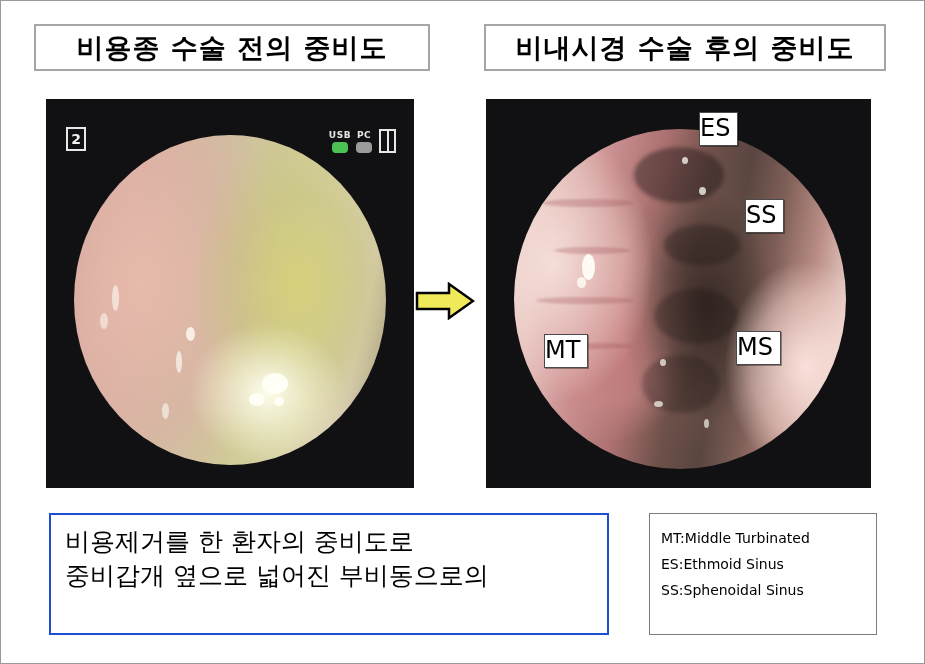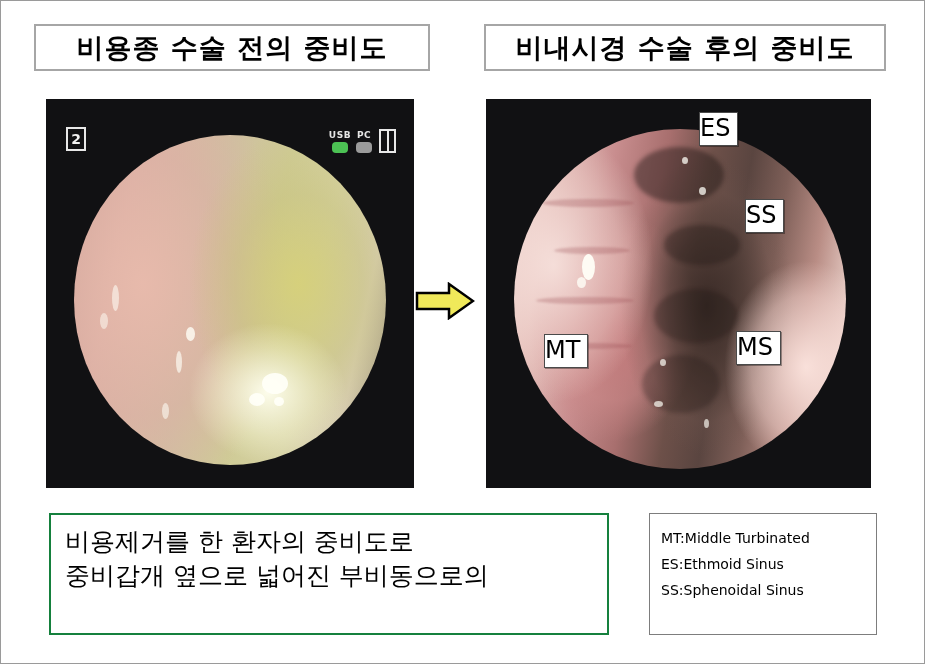--- a/index.html
+++ b/index.html
@@ -172,21 +172,21 @@
     width: 60px; height: 38px;
   }
 
   
   #caption-box {
     position: absolute;
     left: 48px; top: 512px;
     width: 560px; height: 122px;
     box-sizing: border-box;
     background: #ffffff;
-    border: 2px solid #15803d;
+    border: 2px solid #1d4ed8;
     padding: 10px 0 0 14px;
   }
   #caption-box .cap-line {
     font-family: "DejaVu Sans", sans-serif;
     font-size: 25px;
     font-weight: normal;
     color: #000000;
     line-height: 34px;
     white-space: nowrap;
   }

